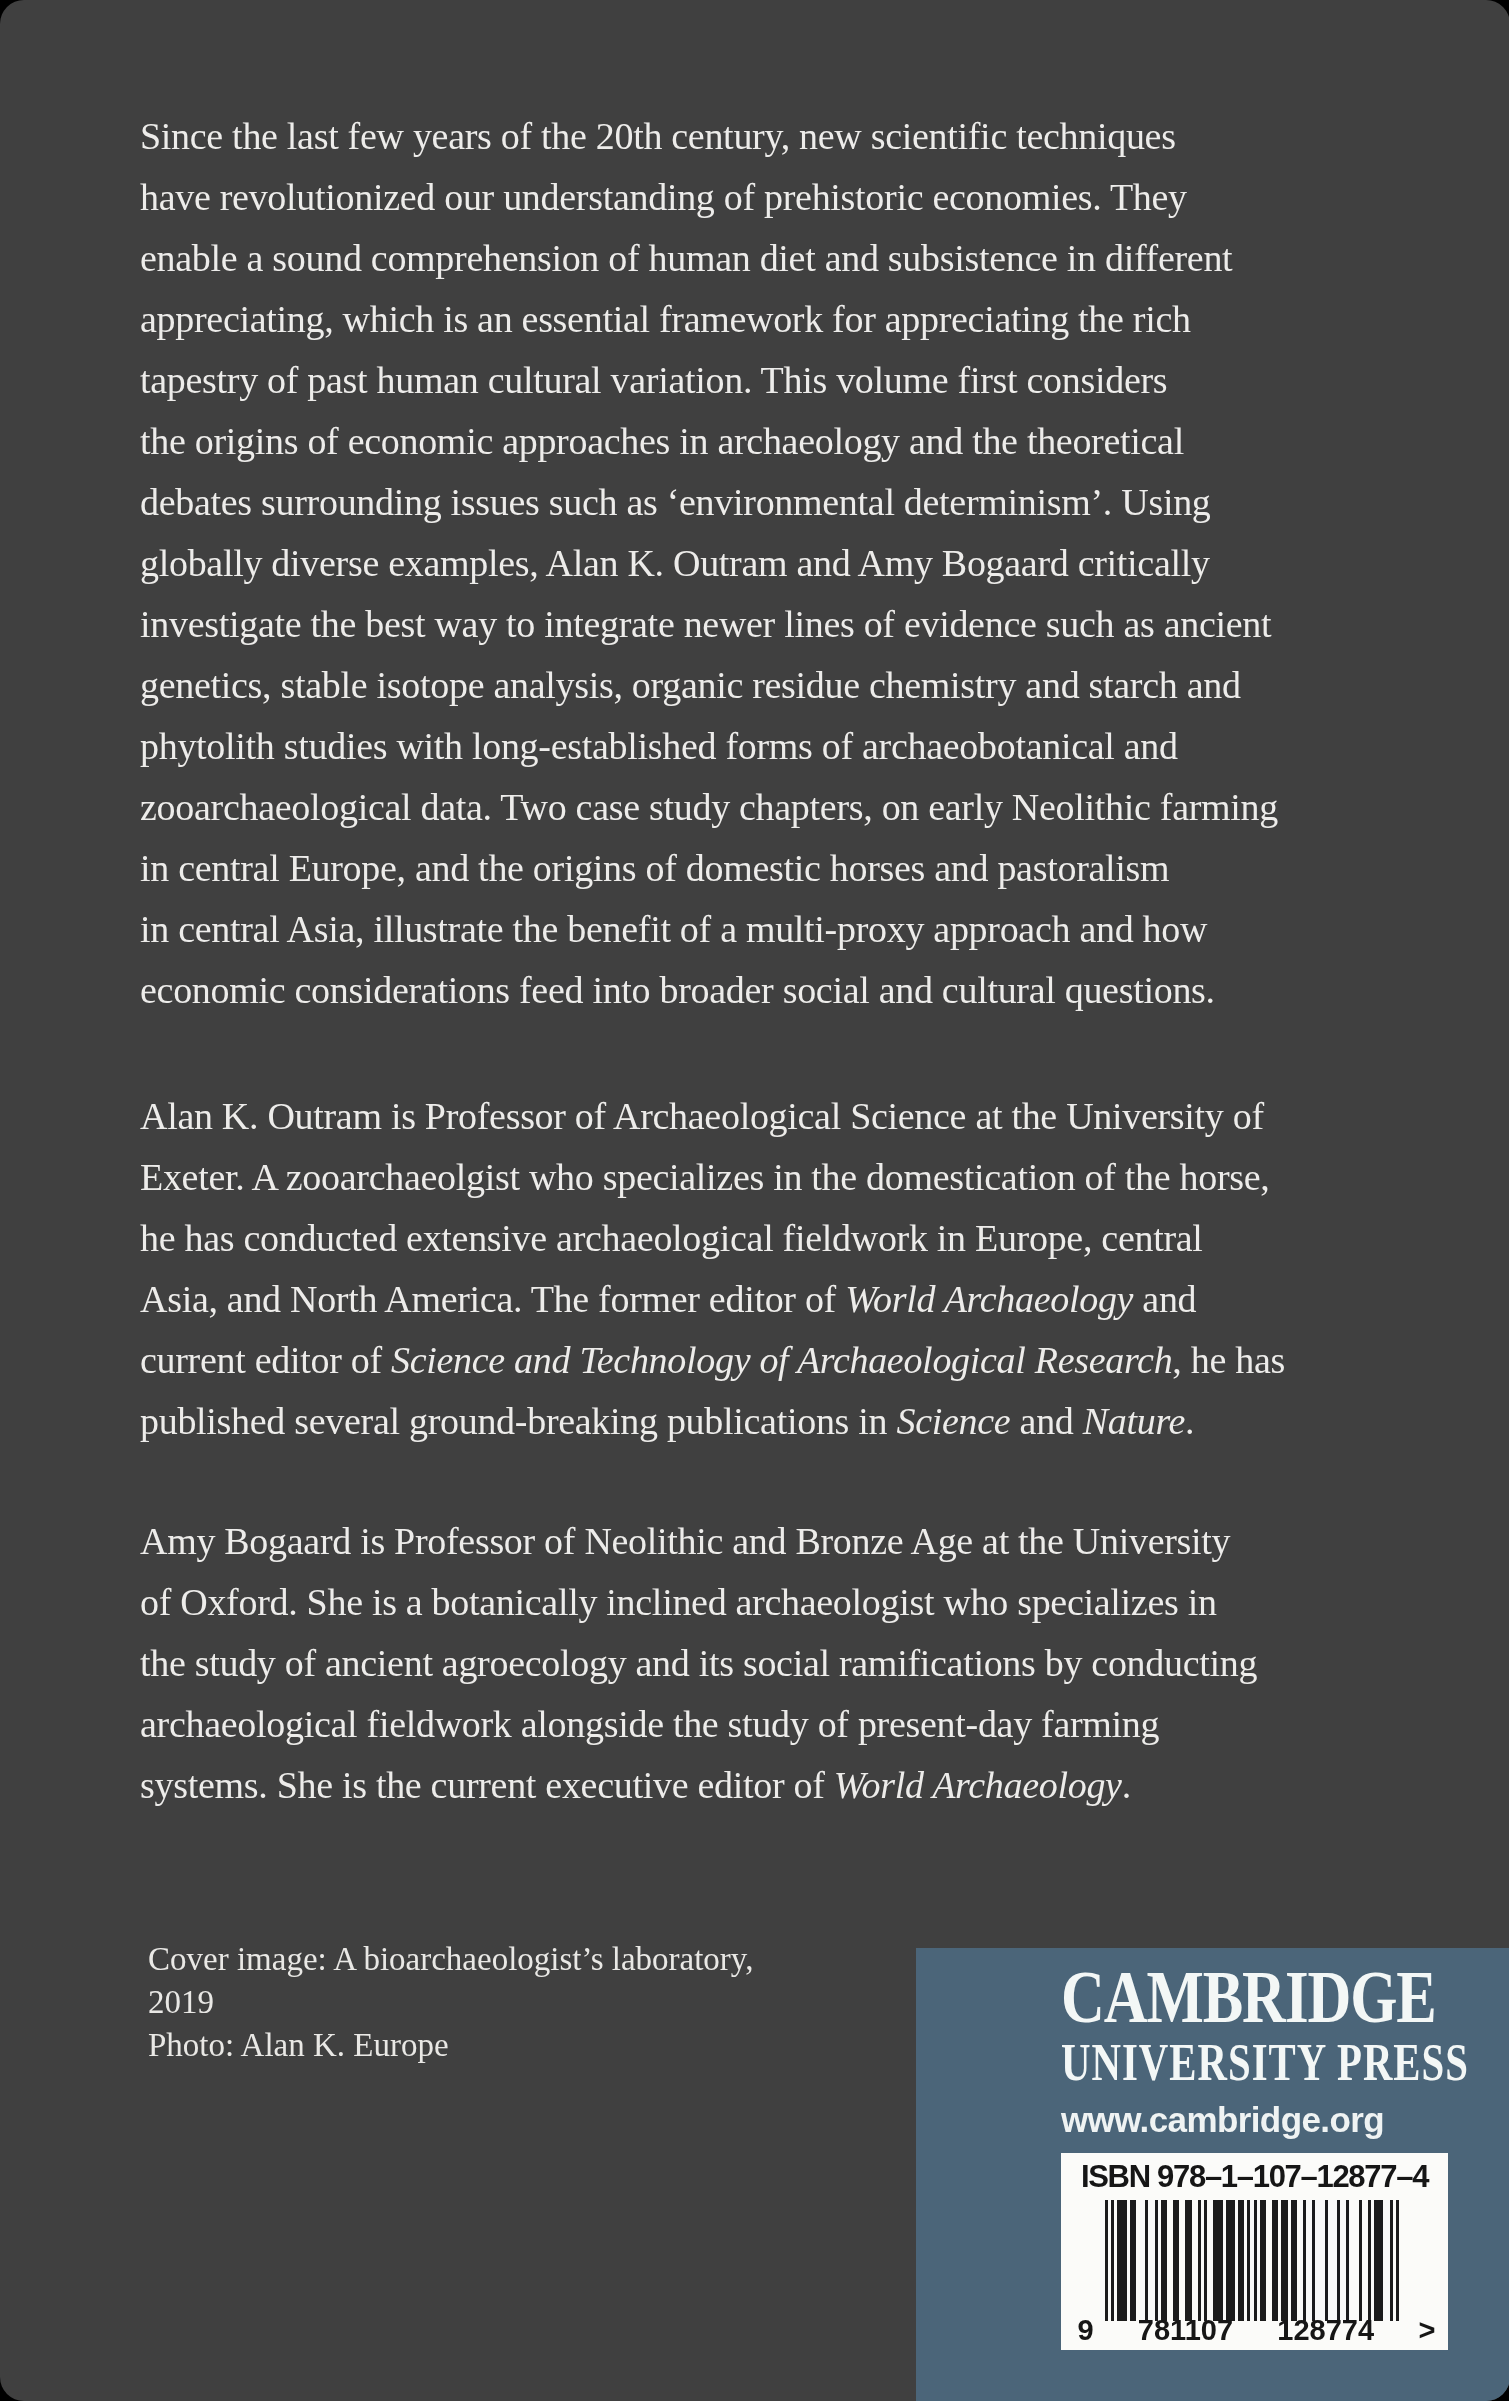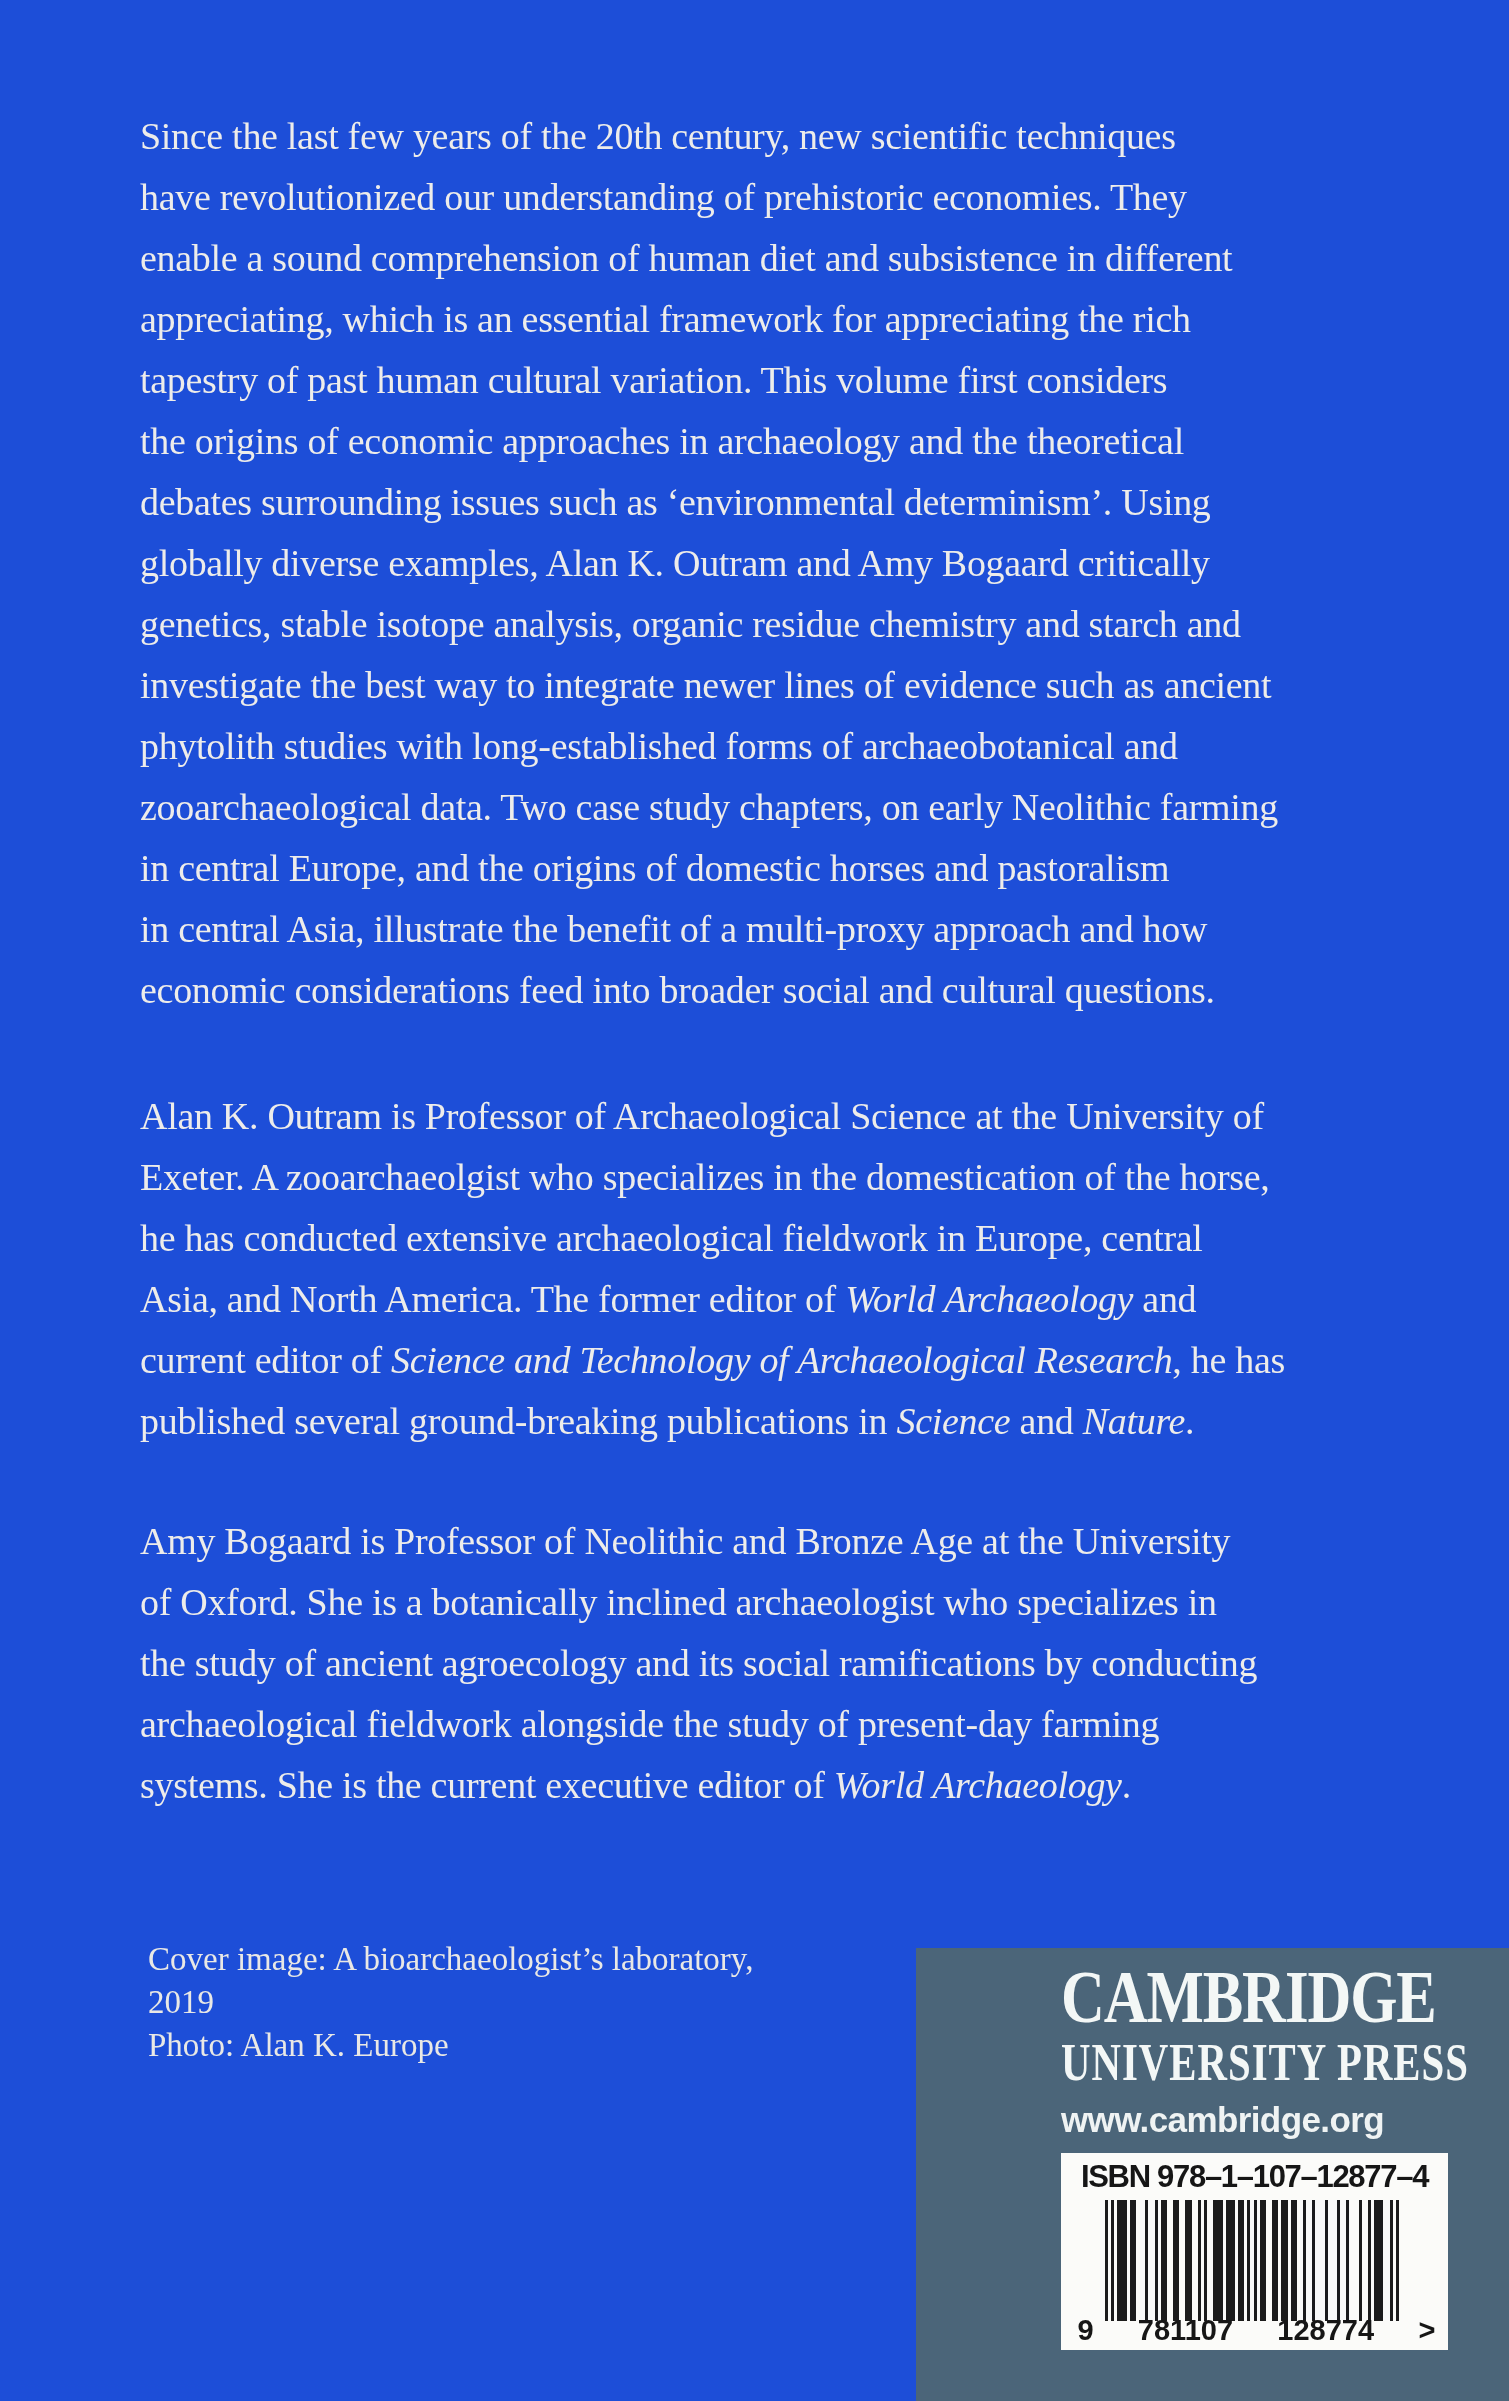--- a/index.html
+++ b/index.html
@@ -1,17 +1,17 @@
 <!DOCTYPE html>
 <html style="font-size:10px"><head>
 <meta charset="utf-8">
 <style>
   html,body{margin:0;padding:0;background:#000;}
-  .page{position:relative;width:1510px;height:2401px;background:#1d4ed8;overflow:hidden;
-        font-family:"Liberation Serif",serif;}
+  .page{position:relative;width:1510px;height:2401px;background:#404040;overflow:hidden;
+        font-family:"Liberation Serif",serif;border-radius:24px;}
   
   .blurb{position:absolute;left:140px;top:106px;color:#edecea;}
   .para{font-size:38px;line-height:61px;letter-spacing:-0.3px;}
   .tline{white-space:nowrap;}
   .para b{font-weight:normal;}
   .para i{font-style:italic;}
   .gap1{margin-top:65px;}
   .gap2{margin-top:59px;}
   
   .credit{position:absolute;left:148px;top:1938px;color:#e9e8e5;font-size:33px;line-height:43px;}
@@ -43,22 +43,22 @@
   <div class="blurb">
     <div class="para">
         <div class="tline">Since the last few years of the 20th century, new scientific techniques</div>
         <div class="tline">have revolutionized our understanding of prehistoric economies. They</div>
         <div class="tline">enable a sound comprehension of human diet and subsistence in different</div>
         <div class="tline">appreciating, which is an essential framework for appreciating the rich</div>
         <div class="tline">tapestry of past human cultural variation. This volume first considers</div>
         <div class="tline">the origins of economic approaches in archaeology and the theoretical</div>
         <div class="tline">debates surrounding issues such as ‘environmental determinism’. Using</div>
         <div class="tline">globally diverse examples, Alan K. Outram and Amy Bogaard critically</div>
+        <div class="tline">investigate the best way to integrate newer lines of evidence such as ancient</div>
         <div class="tline">genetics, stable isotope analysis, organic residue chemistry and starch and</div>
-        <div class="tline">investigate the best way to integrate newer lines of evidence such as ancient</div>
         <div class="tline">phytolith studies with long-established forms of archaeobotanical and</div>
         <div class="tline">zooarchaeological data. Two case study chapters, on early Neolithic farming</div>
         <div class="tline">in central Europe, and the origins of domestic horses and pastoralism</div>
         <div class="tline">in central Asia, illustrate the benefit of a multi-proxy approach and how</div>
         <div class="tline">economic considerations feed into broader social and cultural questions.</div>
       </div>
     <div class="para gap1">
         <div class="tline"><b>Alan K. Outram</b> is Professor of Archaeological Science at the University of</div>
         <div class="tline">Exeter. A zooarchaeolgist who specializes in the domestication of the horse,</div>
         <div class="tline">he has conducted extensive archaeological fieldwork in Europe, central</div>

